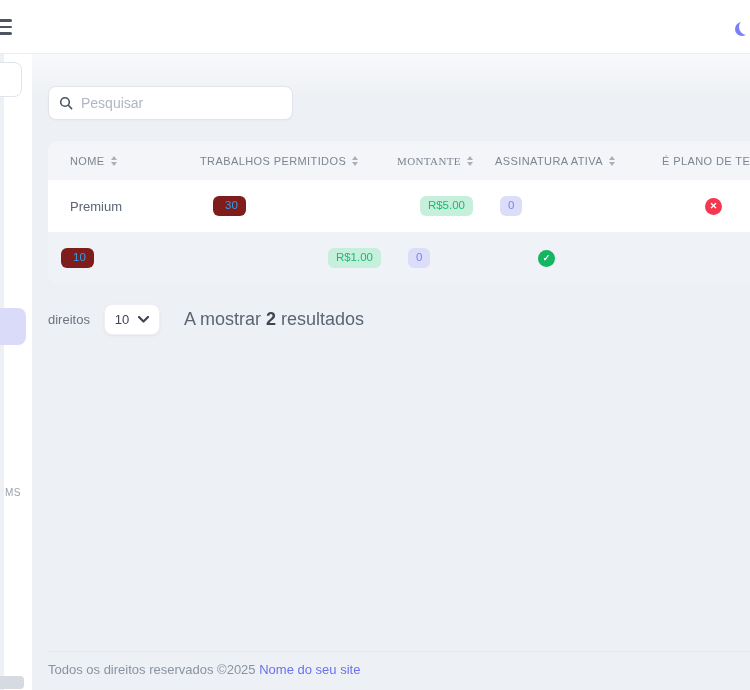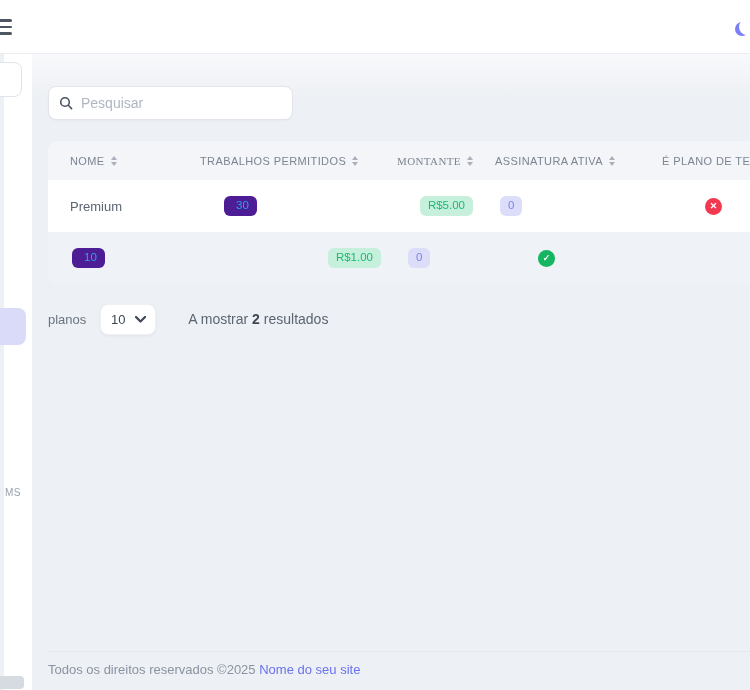--- a/index.html
+++ b/index.html
@@ -87,21 +87,21 @@
   .sort-icon .up { border-bottom: 4px solid #a8b0bc; }
   .sort-icon .down { border-top: 4px solid #a8b0bc; }
   .row { height: 52px; background: #ffffff; font-size: 13px; color: #5c6573; }
   .row.alt { background: #eff2f7; border-radius: 0 0 10px 10px; }
   .cell.c1 { padding-left: 22px; }
   .cell.c3 { text-align: right; padding-right: 22px; }
   .badge {
     display: inline-block; padding: 3px 8px; border-radius: 6px;
     font-size: 11.5px; font-weight: 500; line-height: 1.15;
   }
-  .badge.blue   { background: #4c1d95; color: #2f9fe8; margin-left: 24px; padding-left: 12px; }
+  .badge.blue   { background: #7f1d1d; color: #2f9fe8; margin-left: 13px; padding-left: 12px; }
   .badge.green  { background: #c7f0dc; color: #1db873; }
   .badge.purple { background: #dcddf9; color: #7d82f0; margin-left: 5px; }
   .status-icon {
     display: inline-flex; width: 17px; height: 17px; border-radius: 50%;
     align-items: center; justify-content: center; margin-left: 43px;
     color: #ffffff; font-size: 9px; font-weight: bold;
   }
   .status-icon.no  { background: #f2394f; }
   .status-icon.yes { background: #16b561; }
 
@@ -111,21 +111,21 @@
     display: flex; align-items: center; z-index: 10;
   }
   .show-label { font-size: 13px; color: #6b7480; }
   .page-size-select {
     margin-left: 14px; width: 56px; height: 31px; background: #ffffff;
     border: 1px solid #eef0f4; border-radius: 8px; cursor: pointer;
     display: flex; align-items: center; justify-content: center; gap: 9px;
     box-shadow: 0 1px 3px rgba(25,35,60,.06);
     font-size: 13px; color: #3e4652;
   }
-  .results-summary { margin-left: 32px; font-size: 14px; color: #5c6573; }
+  .results-summary { margin-left: 24px; font-size: 18px; color: #5c6573; }
   .results-summary b { color: #3e4652; }
 
   
   .footer-divider { position: absolute; left: 48px; right: 0; top: 651px; height: 1px; background: #e5e8ee; z-index: 10; }
   .footer { position: absolute; left: 48px; top: 662px; font-size: 13px; color: #8a93a1; z-index: 10; }
   .footer a { color: #6a72ef; text-decoration: none; cursor: pointer; }
 </style>
 </head>
 <body>
 
@@ -217,21 +217,21 @@
     <div class="cell c4">
       <span class="badge purple">0</span>
     </div>
     <div class="cell c5">
       <span class="status-icon yes">✓</span>
     </div>
   </div>
 </div>
 
 <div class="pagination">
-  <span class="show-label">planos</span>
+  <span class="show-label">direitos</span>
   <div class="page-size-select">
     <span>10</span>
     <svg width="11" height="7" viewBox="0 0 11 7">
       <polyline points="1,1 5.5,5.5 10,1" fill="none" stroke="#3e4652" stroke-width="2.2" stroke-linecap="round" stroke-linejoin="round"></polyline>
     </svg>
   </div>
   <span class="results-summary">
     <span>A mostrar</span>
     <b>2</b>
     <span>resultados</span>

